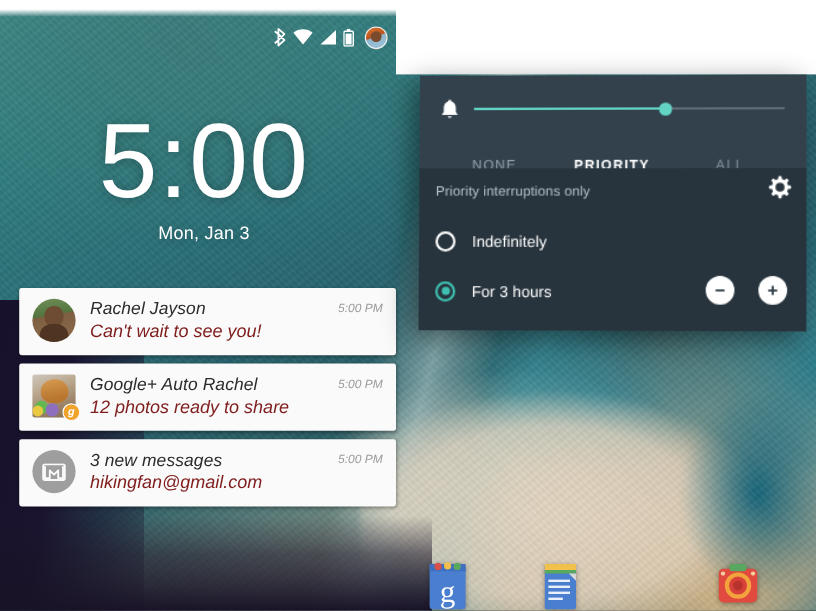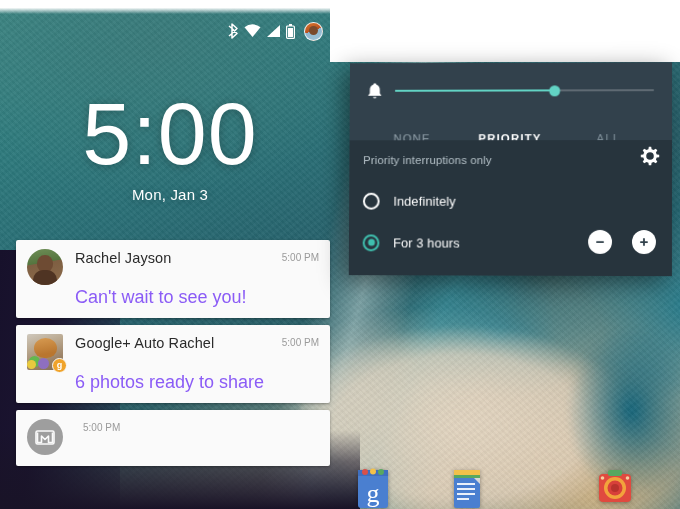--- a/index.html
+++ b/index.html
@@ -91,21 +91,21 @@
   }
   .clock{
     font-size:88px;line-height:.95;font-weight:100;letter-spacing:1px;
     font-family:"Liberation Sans", sans-serif;
   }
   .clockdate{
     margin-top:10px;font-size:15px;font-weight:400;letter-spacing:.2px;
   }
 
   
-  .notifs{position:absolute;left:16px;top:240px;width:314px;}
+  .notifs{position:absolute;left:16px;top:240px;width:314px;font-style:italic;}
   .card{
     background:#fafafa;border-radius:2px;margin-bottom:7px;
     box-shadow:0 1px 3px rgba(0,0,0,.35);
     display:flex;align-items:flex-start;padding:9px 11px 10px 11px;
     box-sizing:border-box;min-height:56px;
   }
   .card-ico{flex:0 0 auto;width:36px;height:36px;margin-right:12px;position:relative;}
   .av-rachel{
     width:36px;height:36px;border-radius:50%;overflow:hidden;
     background:linear-gradient(170deg,#6f8f57 0%,#55753f 38%,#7e5f42 40%,#8d6c4c 100%);
@@ -134,21 +134,21 @@
     position:absolute;right:-4px;bottom:-3px;width:15px;height:15px;border-radius:50%;
     background:#f0a32a;border:1.5px solid #fafafa;box-sizing:border-box;
     color:#fff;font-size:9px;font-weight:700;line-height:12px;text-align:center;
   }
   .av-gmail{
     width:36px;height:36px;border-radius:50%;background:#9e9e9e;
     display:flex;align-items:center;justify-content:center;
   }
   .card-body{flex:1 1 auto;min-width:0;padding-top:1px;}
   .card-title{font-size:14.5px;color:#2b2b2b;font-weight:400;letter-spacing:.1px;white-space:nowrap;overflow:hidden;text-overflow:ellipsis;}
-  .card-sub{font-size:18px;color:#8b5cf6;margin-top:21px;white-space:nowrap;overflow:hidden;text-overflow:ellipsis;}
+  .card-sub{font-size:15px;color:#7f1d1d;margin-top:2px;white-space:nowrap;overflow:hidden;text-overflow:ellipsis;}
   .card-time{flex:0 0 auto;font-size:10px;color:#9a9a9a;padding-top:3px;margin-left:8px;}
 
   
   .qs{
     position:absolute;left:346px;top:62px;width:326px;
     transform:perspective(900px) rotateY(-1.6deg) rotateX(.9deg);
     transform-origin:right center;
     box-shadow:-6px 6px 22px rgba(0,0,0,.45);
     overflow:hidden;
   }
@@ -249,33 +249,37 @@
         <div class="av-gplus">
           <div class="pup"></div>
             <div class="ball1"></div>
             <div class="ball2"></div>
             <div class="ball3"></div>
         </div>
         <div class="badge-gplus">g</div>
       </div>
       <div class="card-body">
         <div class="card-title">Google+ Auto Rachel</div>
-        <div class="card-sub">6 photos ready to share</div>
+        <div class="card-sub">12 photos ready to share</div>
       </div>
       <div class="card-time">5:00 PM</div>
     </div>
 
     <div class="card">
       <div class="card-ico">
         <div class="av-gmail">
           <svg width="20" height="15" viewBox="0 0 20 15">
             <rect x="1" y="1" width="18" height="13" rx="1.5" fill="none" stroke="#fafafa" stroke-width="1.6"></rect>
             <path d="M2.5 2.5 L2.5 12.5 L6.5 12.5 L6.5 6 L10 9.5 L13.5 6 L13.5 12.5 L17.5 12.5 L17.5 2.5" fill="none" stroke="#fafafa" stroke-width="1.6" stroke-linejoin="round"></path>
           </svg>
         </div>
+      </div>
+      <div class="card-body">
+        <div class="card-title">3 new messages</div>
+        <div class="card-sub">hikingfan@gmail.com</div>
       </div>
       <div class="card-time">5:00 PM</div>
     </div>
 
   </div>
 
   <div class="qs">
 
     <div class="qs-top">
 

